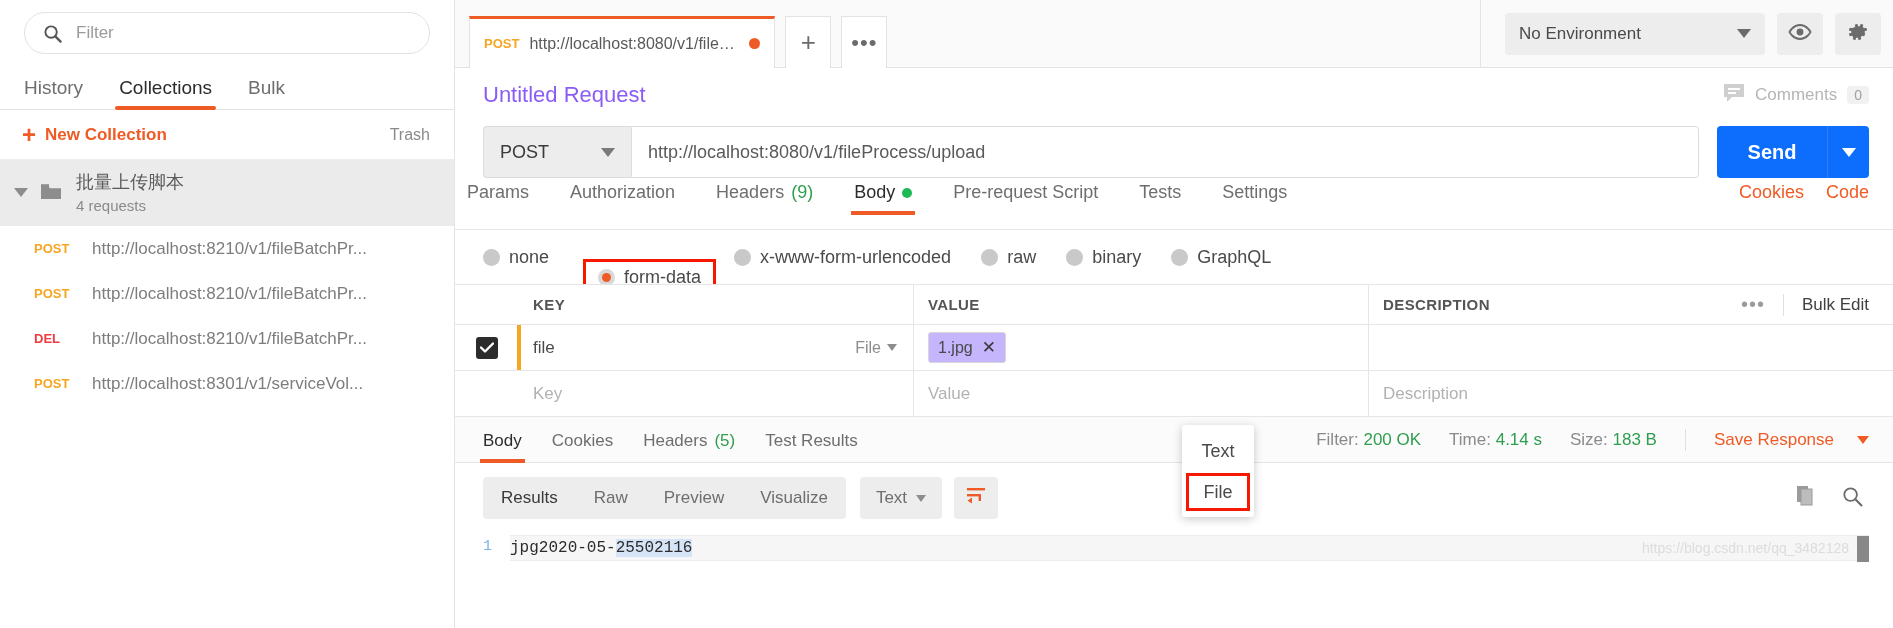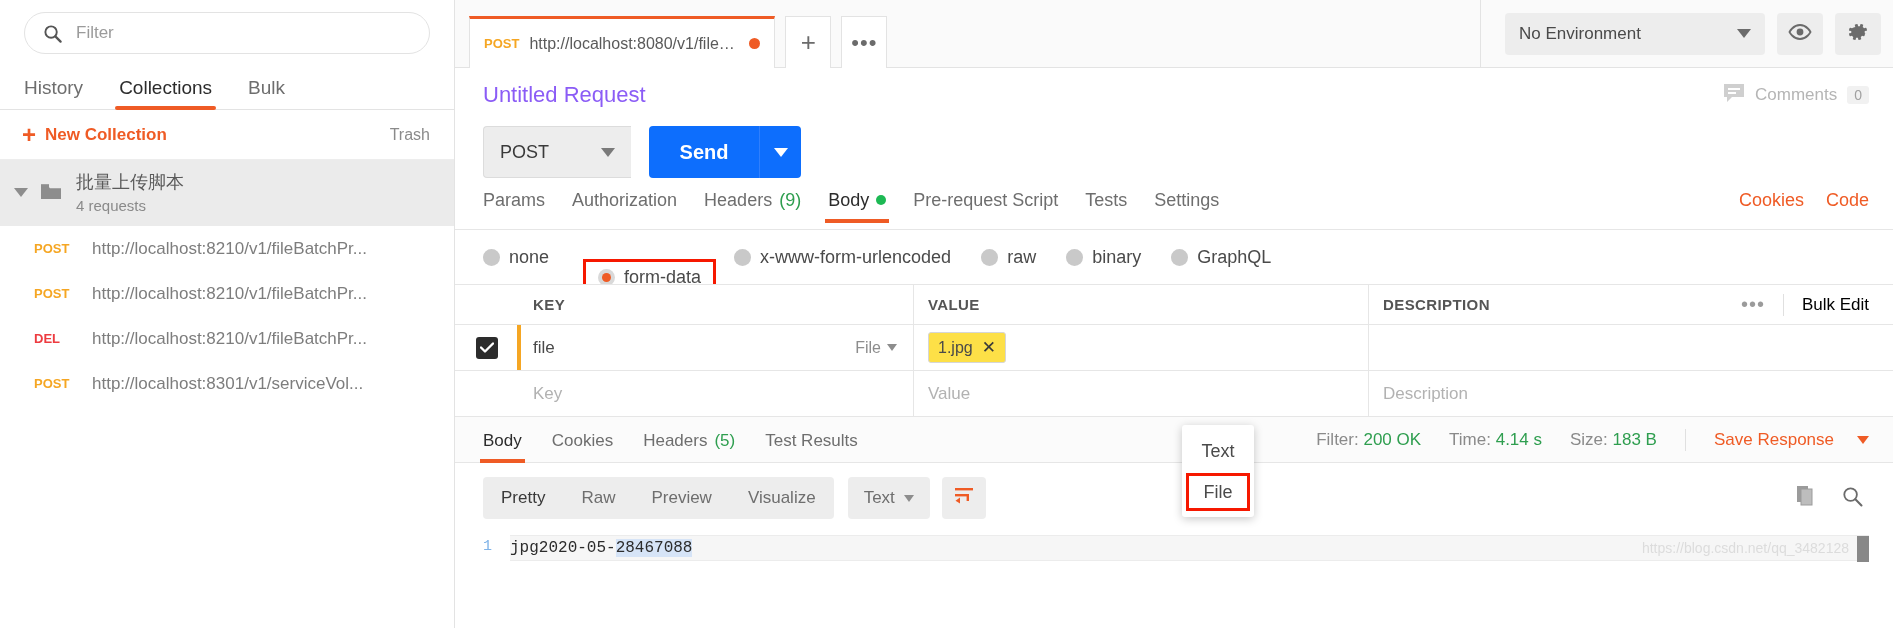--- a/index.html
+++ b/index.html
@@ -190,22 +190,22 @@
   .save-caret-btn {
     width: 42px; height: 52px; display: flex; align-items: center; justify-content: center;
     cursor: pointer;
   }
   .save-caret {
     width: 0; height: 0; border-left: 7px solid transparent;
     border-right: 7px solid transparent; border-top: 9px solid #6b6b6b;
   }
 
   .reqtabs {
-    display: flex; align-items: center; padding: 0 24px 0 28px;
-    border-bottom: 1px solid #e6e6e6; height: 48px; gap: 27px;
+    display: flex; align-items: flex-start; padding: 0 24px 0 12px;
+    border-bottom: 1px solid #e6e6e6; height: 48px; gap: 41px;
     position: relative;
   }
   .rtab {
     font-size: 18px; color: #6e6e6e; padding-bottom: 11px;
     position: relative; cursor: pointer; white-space: nowrap;
     display: flex; align-items: center; gap: 7px;
   }
   .rtab.active { color: #2c2c2c; }
   .rtab.active::after {
     content: ""; position: absolute; left: -3px; right: -3px; bottom: -1px;
@@ -266,31 +266,31 @@
   .file-type {
     font-size: 16px; color: #8d8d8d; display: flex; align-items: center; gap: 6px; cursor: pointer;
   }
   .tiny-caret {
     width: 0; height: 0; border-left: 5px solid transparent;
     border-right: 5px solid transparent; border-top: 7px solid #8d8d8d;
   }
   .file-chip {
     border: 1px solid #d6d6d6; border-radius: 3px; padding: 4px 9px;
     display: flex; align-items: center; gap: 9px; font-size: 16px; color: #4a4a4a;
-    background: #fde047;
+    background: #c4b5fd;
   }
   .chip-x { font-size: 17px; color: #3a3a3a; cursor: pointer; }
   .sel-bar { width: 4px; height: 100%; background: #f5a623; }
   .fd-head .c-desc { position: relative; }
   .desc-right {
     margin-left: auto; display: flex; align-items: center; gap: 18px;
     padding-right: 10px;
   }
   .dots-gray { color: #9b9b9b; font-size: 20px; letter-spacing: 1px; cursor: pointer; }
-  .bulk-edit { color: #000000; font-size: 17px; cursor: pointer; }
+  .bulk-edit { color: #404040; font-size: 17px; cursor: pointer; }
   .vdiv { width: 1px; height: 22px; background: #e0e0e0; }
 
   
   .type-popup {
     position: absolute; left: 727px; top: 425px; width: 72px;
     background: #fff; border-radius: 3px;
     box-shadow: 0 2px 10px rgba(0,0,0,.22);
     z-index: 40; padding: 6px 0;
   }
   .tp-item {
@@ -480,20 +480,23 @@
         <span>Comments</span>
         <span class="comment-count">0</span>
       </div>
     </div>
 
     <div class="urlbar">
       <div class="method-box">
         <span>POST</span>
         <span class="sel-caret"></span>
       </div>
+      <div class="url-input-wrap">
+        <input class="url-input" value="http://localhost:8080/v1/fileProcess/upload" style="">
+      </div>
       <div class="send-wrap">
         <div class="send-btn">Send</div>
         <div class="send-caret-btn">
           <span class="send-caret"></span>
         </div>
       </div>
     </div>
 
     <div class="reqtabs">
       <div class="rtab">
@@ -640,21 +643,21 @@
         <span class="vdiv"></span>
         <span class="save-resp">
           <span>Save Response</span>
           <span class="sr-caret"></span>
         </span>
       </div>
     </div>
 
     <div class="viewbar">
       <div class="seg">
-        <div class="seg-item active">Pretty</div>
+        <div class="seg-item active">Results</div>
         <div class="seg-item">Raw</div>
         <div class="seg-item">Preview</div>
         <div class="seg-item">Visualize</div>
       </div>
       <div class="seg2">
         <span>Text</span>
         <span class="tiny-caret"></span>
       </div>
       <div class="wrapbtn">
         <span>
@@ -683,21 +686,21 @@
             </svg>
           </span>
         </span>
       </div>
     </div>
 
     <div class="code-area">
       <div class="code-line">
         <span class="ln">1</span>
         <span class="code-box">
-          <span class="code-text"><span>jpg2020-05-</span><span class="hl">28467088</span></span>
+          <span class="code-text"><span>jpg2020-05-</span><span class="hl">25502116</span></span>
           <span class="watermark">https://blog.csdn.net/qq_3482128</span>
           <span class="scroll-thumb"></span>
         </span>
       </div>
     </div>
 
     <div class="type-popup">
       <div class="tp-item">Text</div>
       <div class="tp-item boxed">File</div>
     </div>

